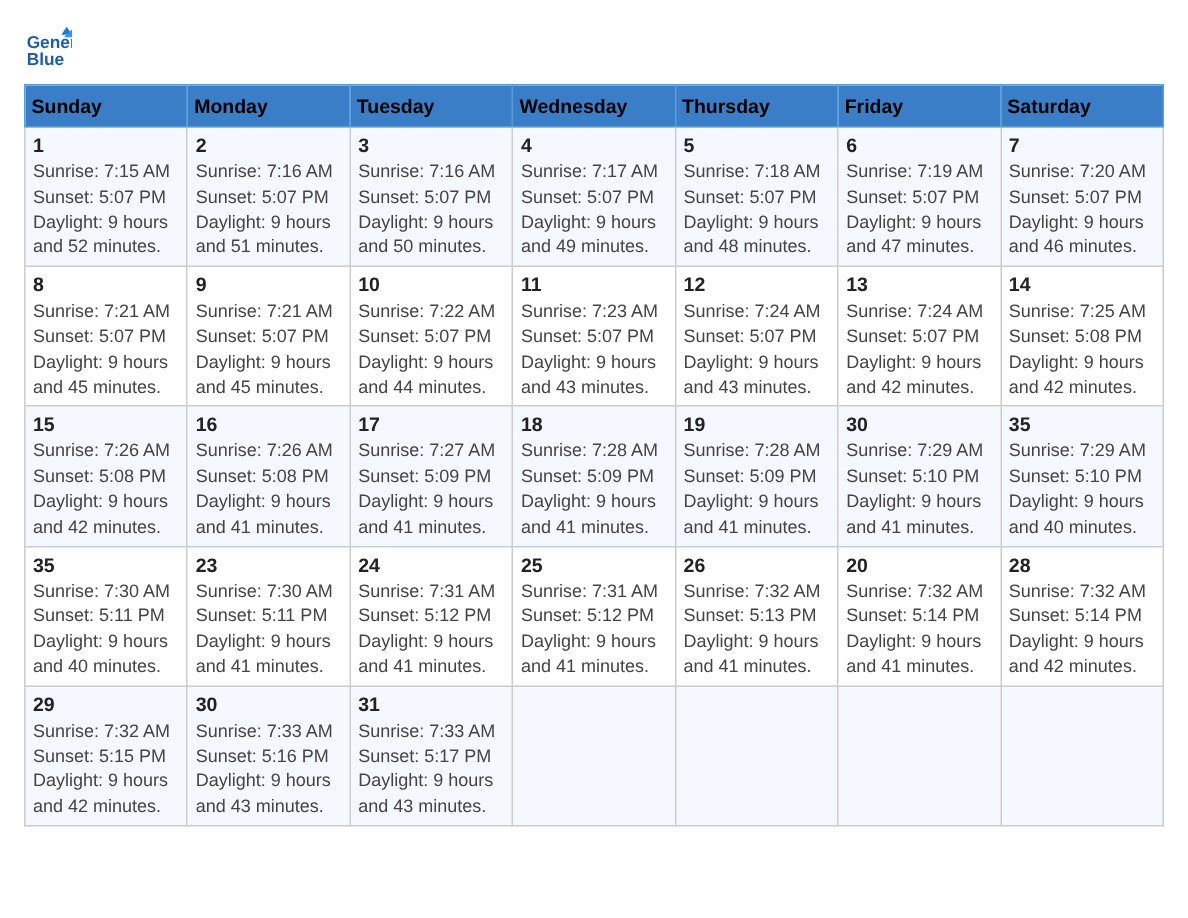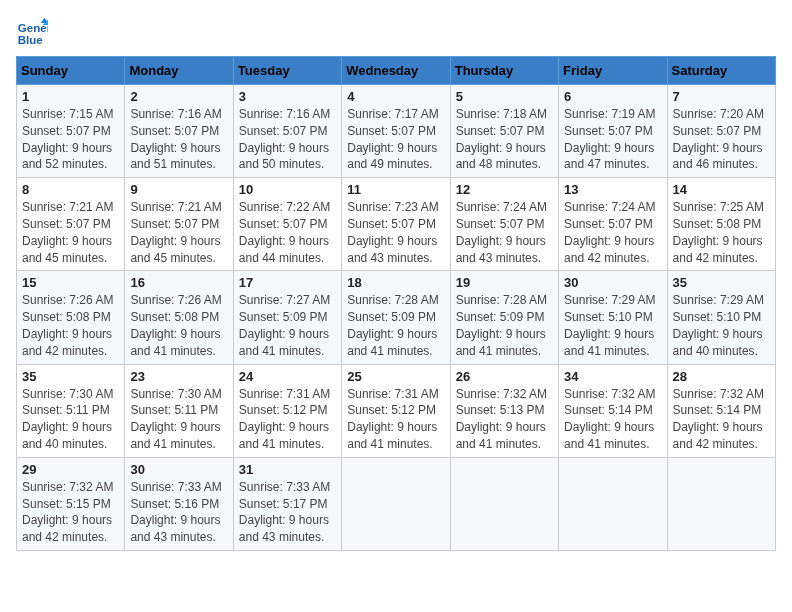--- a/index.html
+++ b/index.html
@@ -334,21 +334,21 @@
         </td>
         <td>
           <span class="day-num">26</span>
           <div class="day-detail">
             Sunrise: 7:32 AM<br>
             Sunset: 5:13 PM<br>
             Daylight: 9 hours and 41 minutes.
           </div>
         </td>
         <td>
-          <span class="day-num">34</span>
+          <span class="day-num">20</span>
           <div class="day-detail">
             Sunrise: 7:32 AM<br>
             Sunset: 5:14 PM<br>
             Daylight: 9 hours and 41 minutes.
           </div>
         </td>
         <td>
           <span class="day-num">28</span>
           <div class="day-detail">
             Sunrise: 7:32 AM<br>

